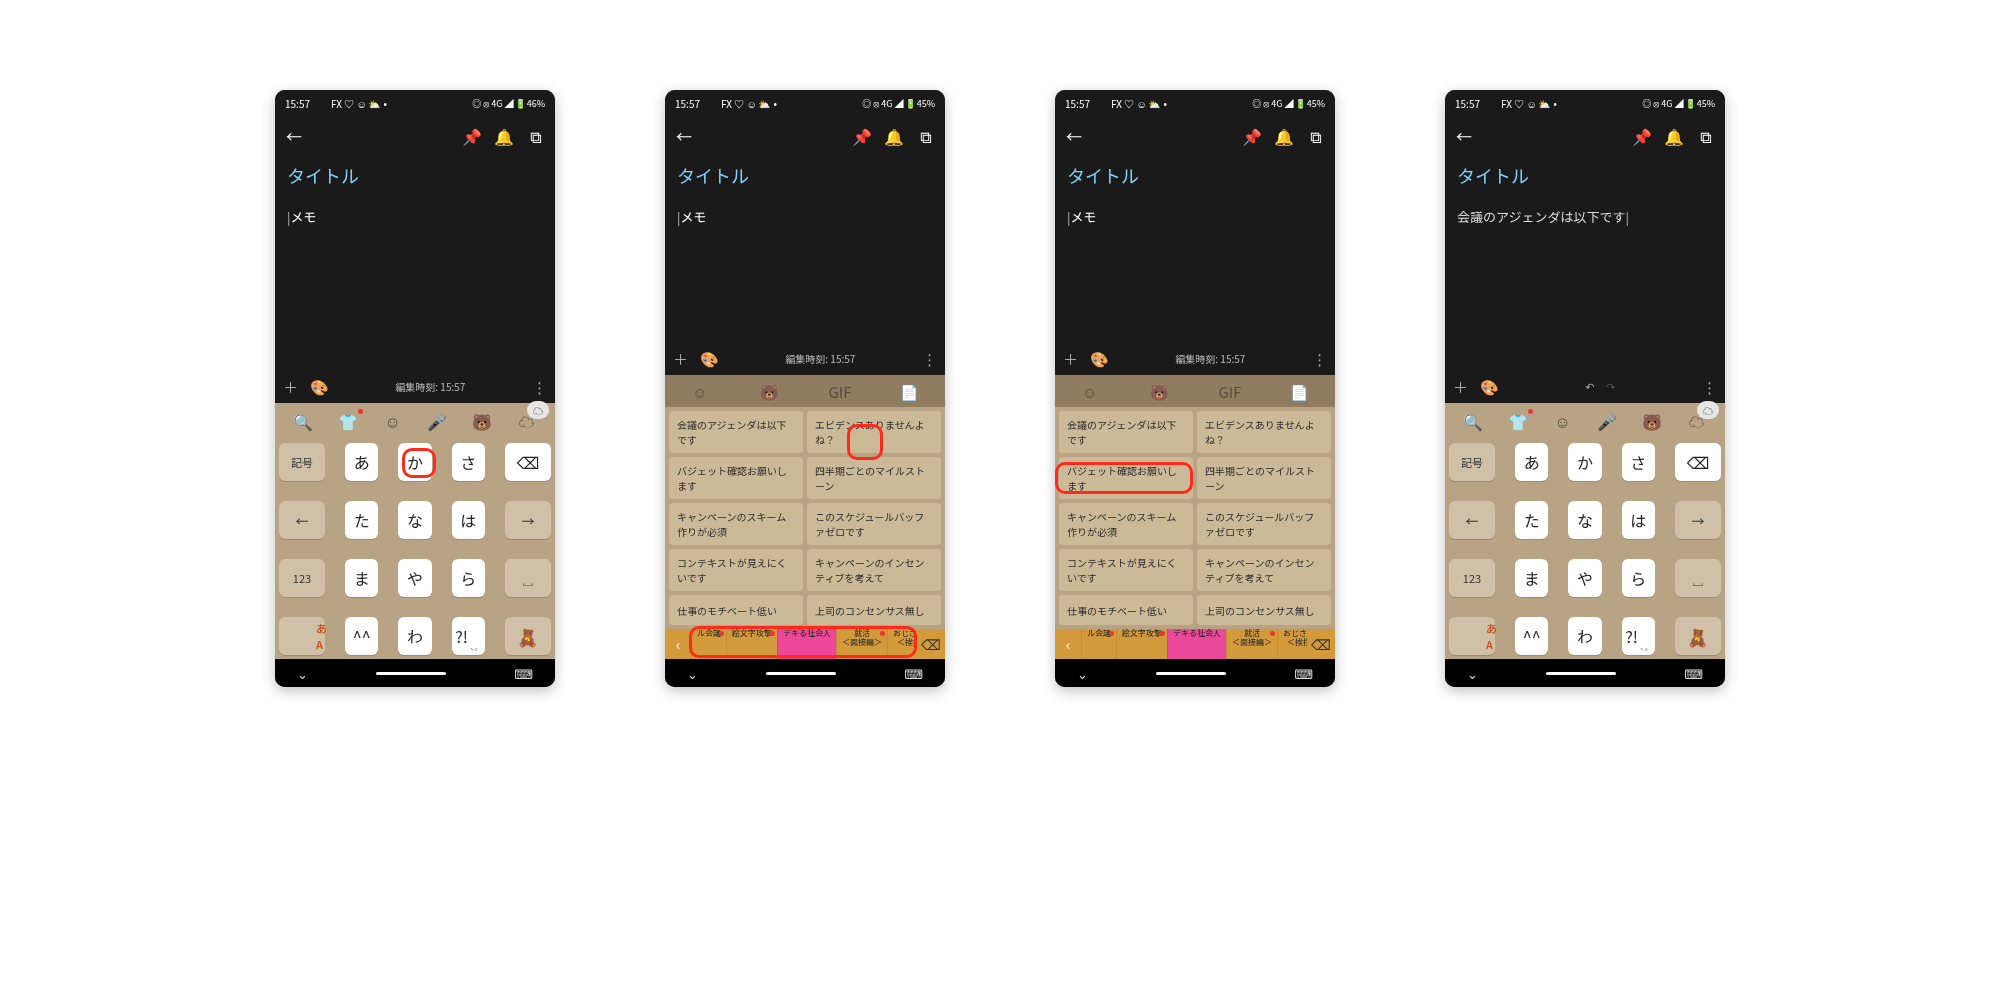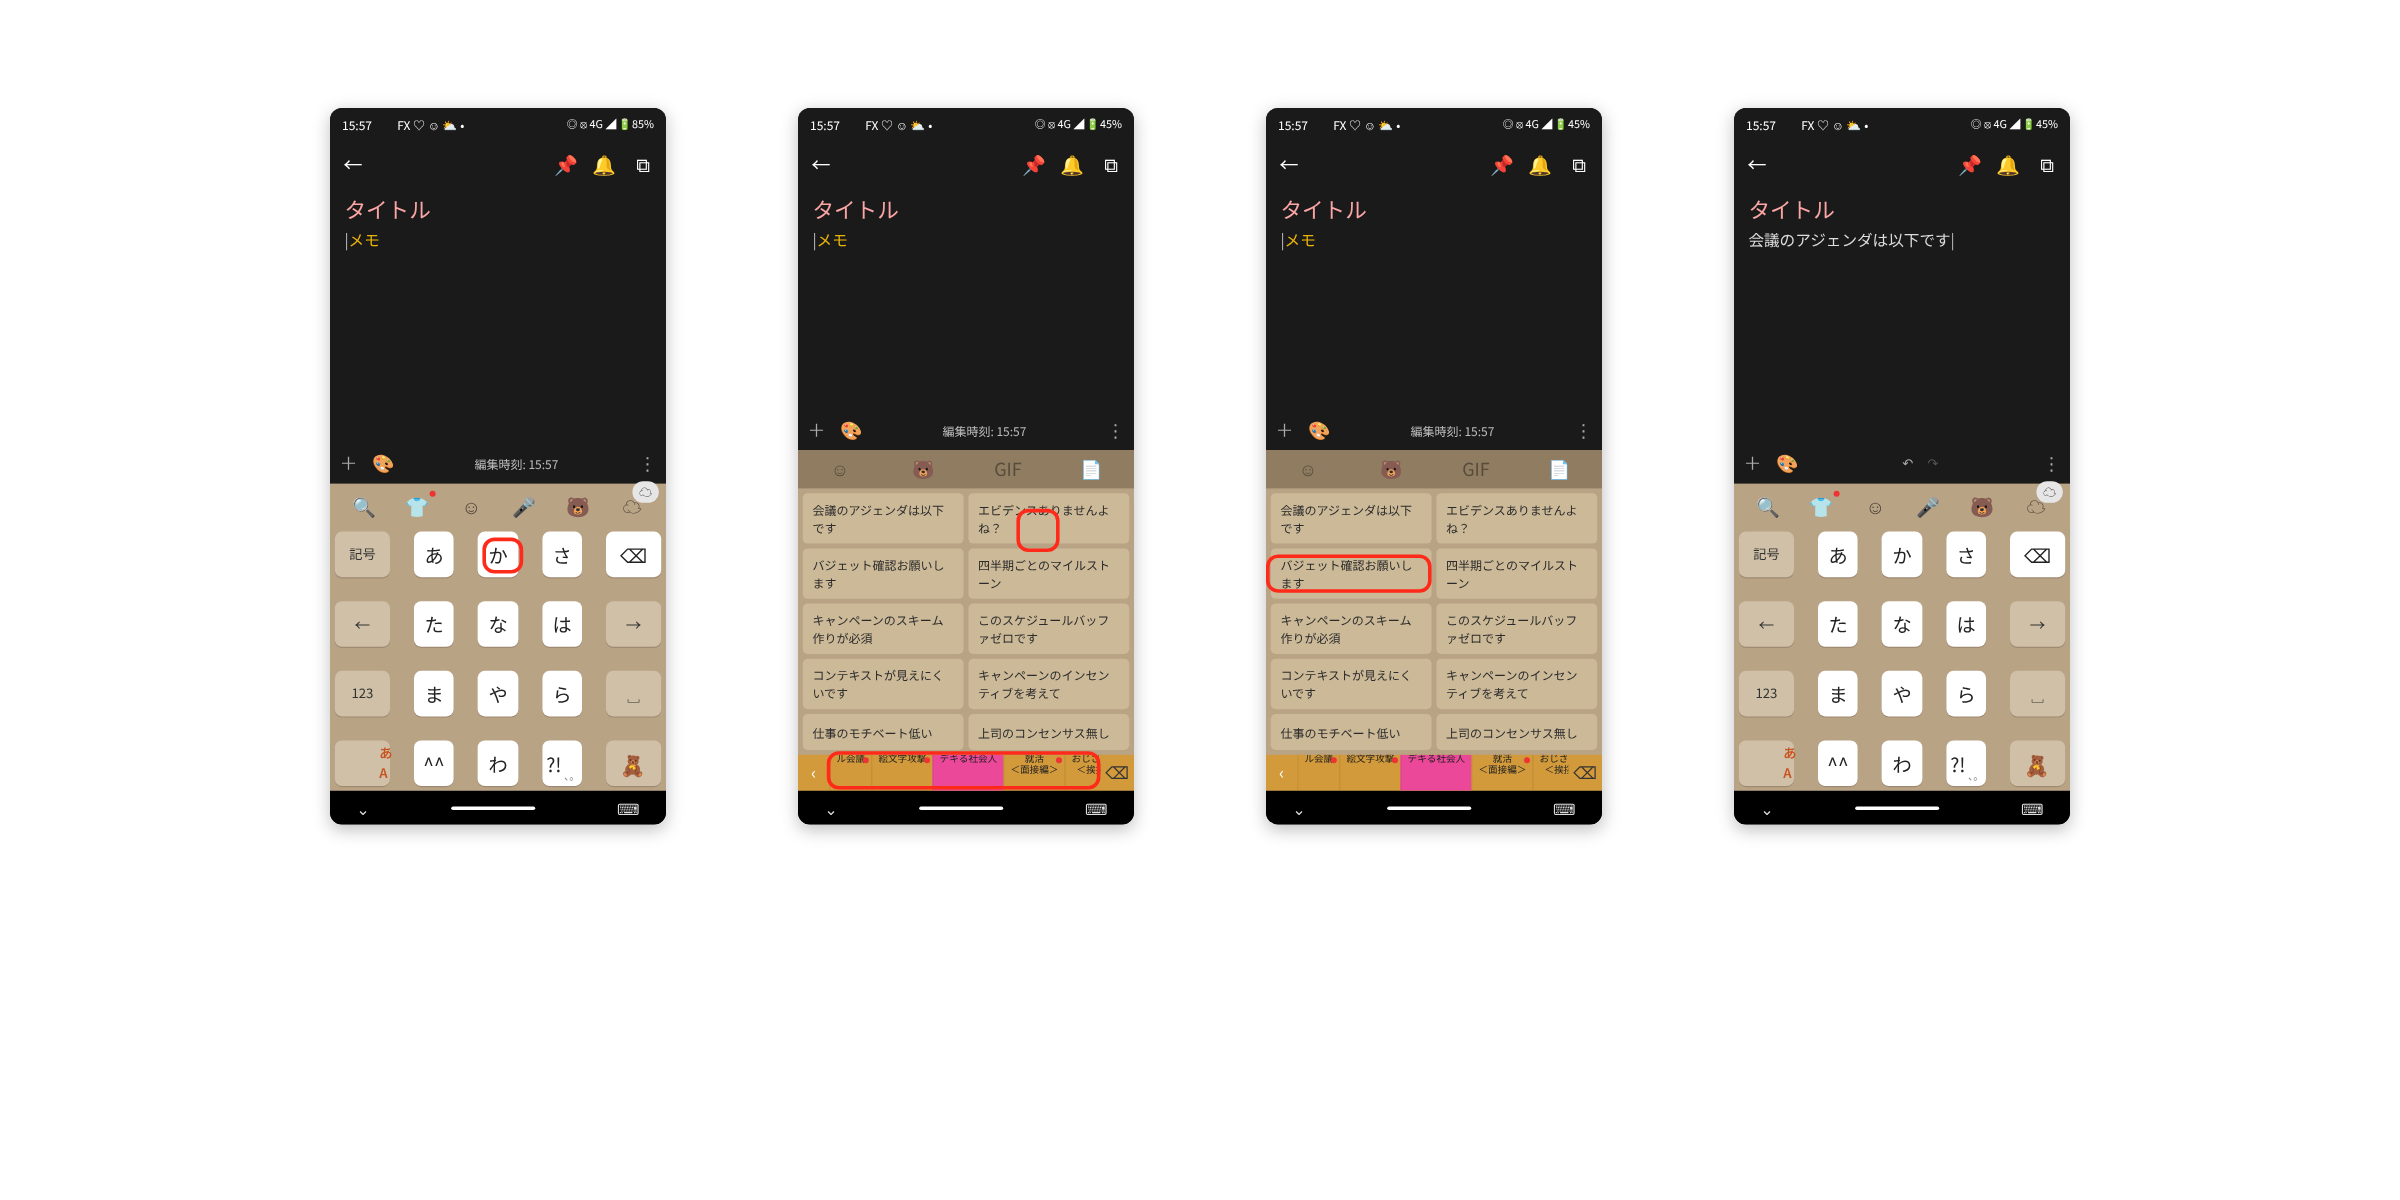--- a/index.html
+++ b/index.html
@@ -50,28 +50,28 @@
   .icon { width: 18px; height: 18px; display: inline-flex; align-items: center; justify-content: center; color: #fff; }
 
   
   .note {
     flex: 1;
     padding: 6px 12px 4px 12px;
     color: #fff;
   }
   .note .title {
     font-size: 18px;
-    color: #fca5a5;
-    margin-bottom: 2px;
+    color: #7dd3fc;
+    margin-bottom: 19px;
   }
   .note .body {
     font-size: 13px;
     color: #ddd;
   }
-  .note .placeholder { color: #eab308; text-align: center; }
+  .note .placeholder { color: #ffffff; text-align: center; }
   .note .cursor { color: #bbb; }
 
   
   .notetoolbar {
     height: 34px;
     display: flex;
     align-items: center;
     justify-content: space-between;
     color: #aaa;
     font-size: 11px;
@@ -265,21 +265,21 @@
 </head>
 <body>
 
 <div class="phone">
   <div class="status">
     <div class="left">
       <span>15:57</span>
       <span>FX ♡ ☺ ⛅ •</span>
     </div>
     <div class="right">
-      <span>◎ ⦻ 4G ◢ 🔋85%</span>
+      <span>◎ ⦻ 4G ◢ 🔋46%</span>
     </div>
   </div>
 
   <div class="appbar">
     <div class="left">
         <span class="icon">←</span>
       </div>
     <div class="right">
       <span class="icon">📌</span>
       <span class="icon">🔔</span>

